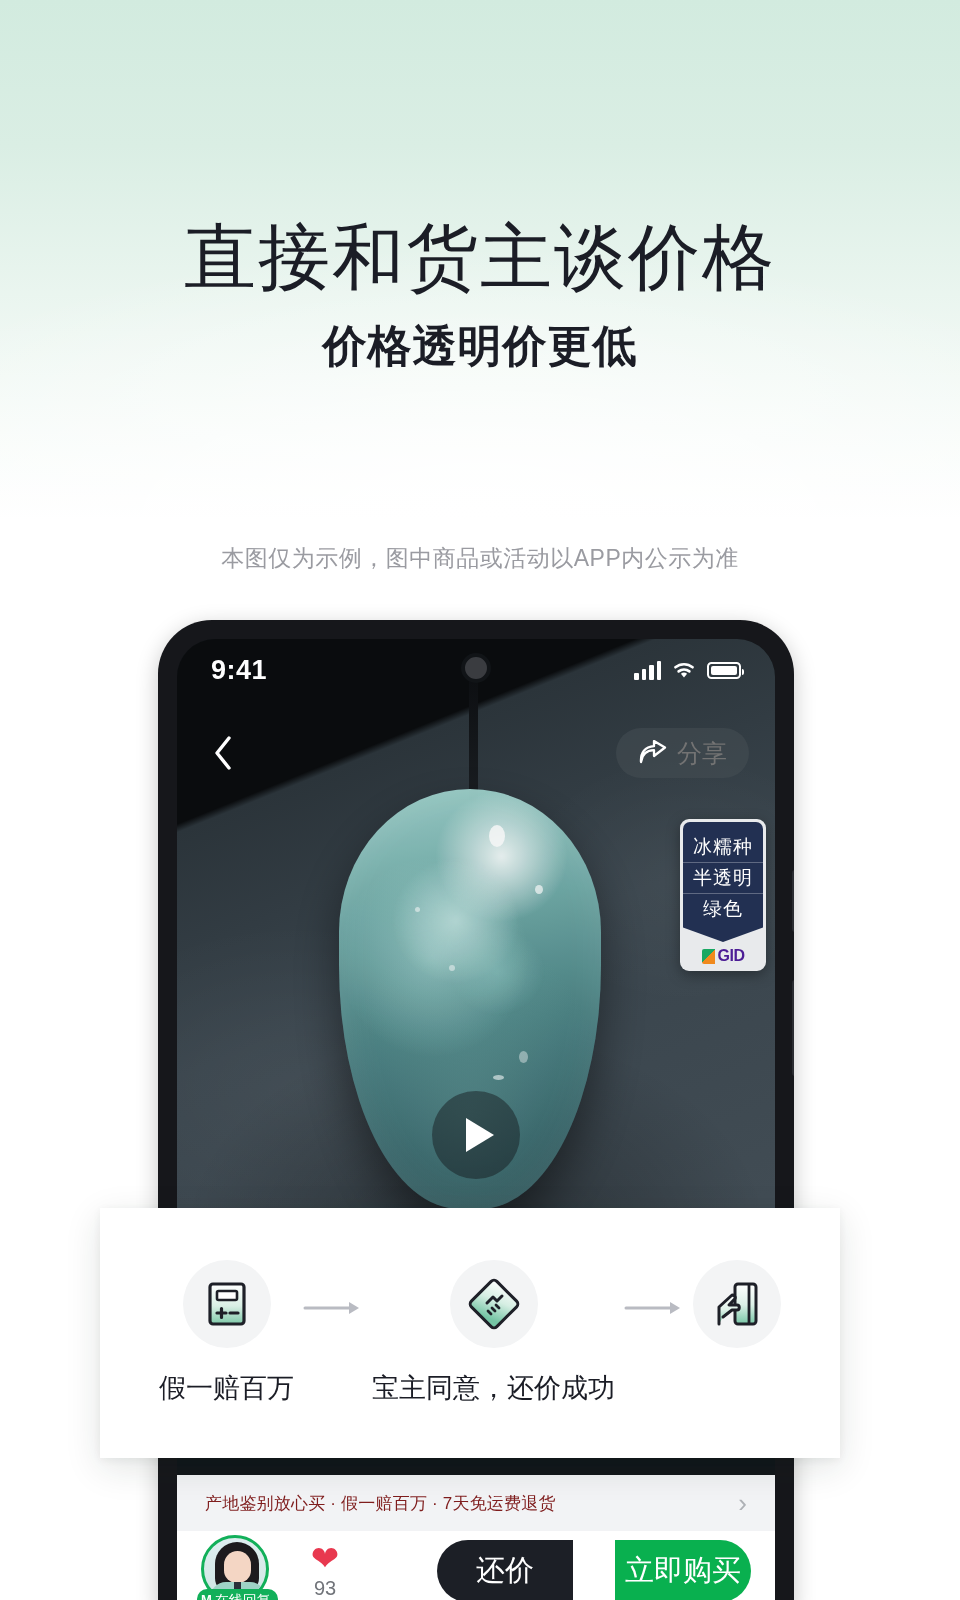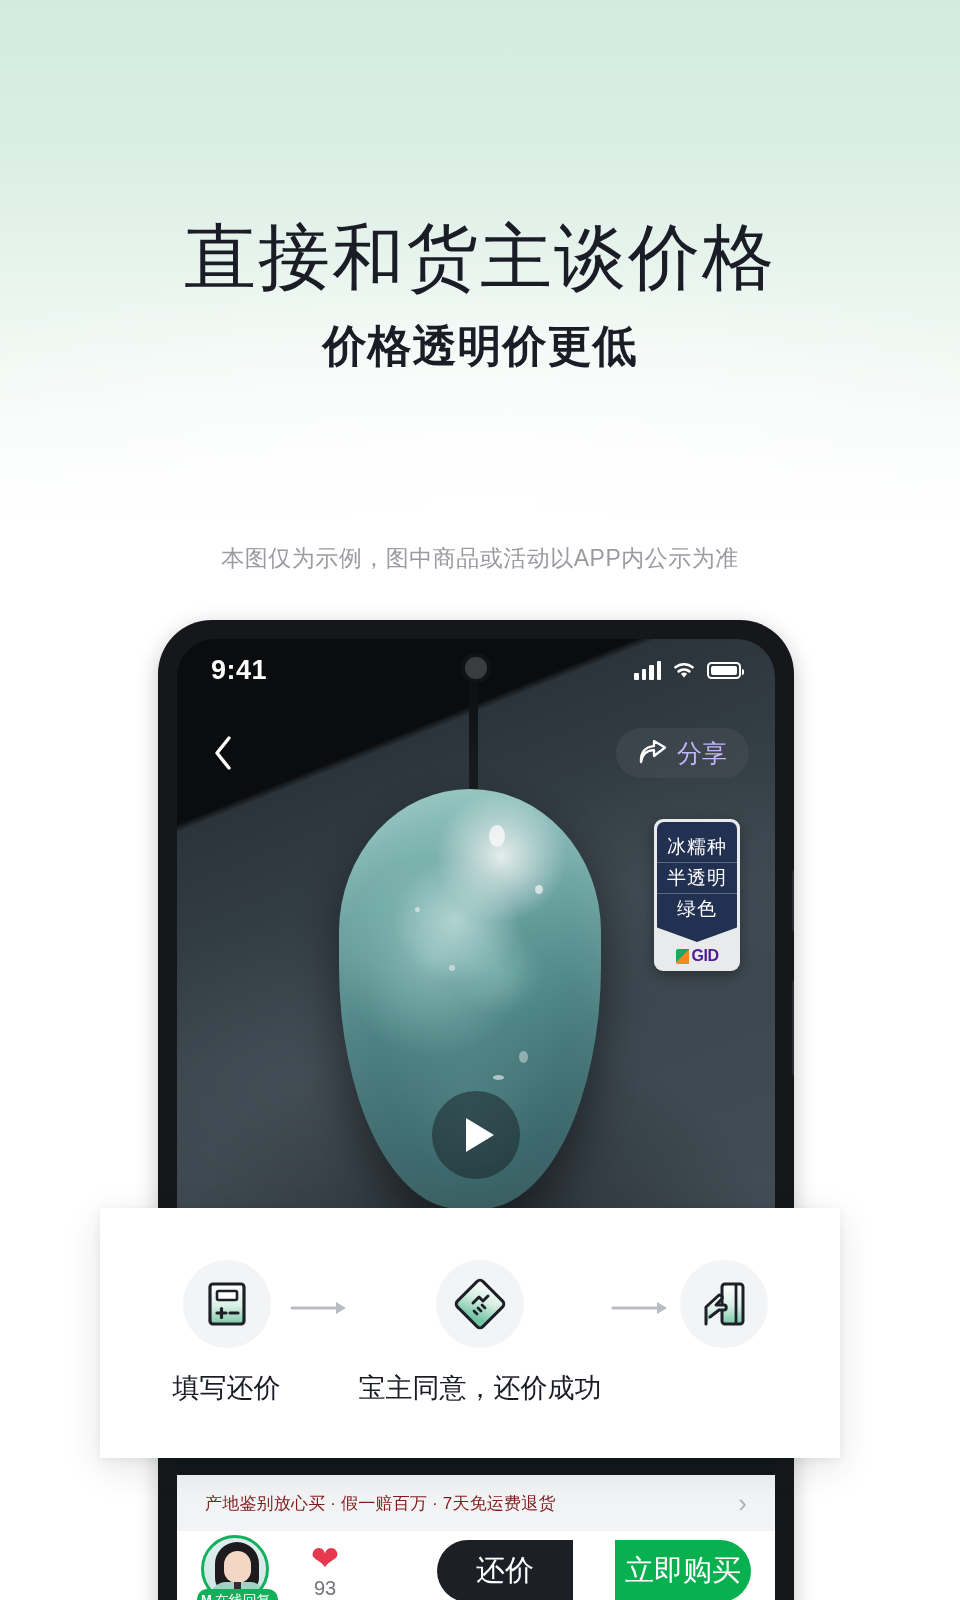--- a/index.html
+++ b/index.html
@@ -132,27 +132,27 @@
     padding:0 26px; z-index:6;
   }
   .back-btn{
     width:40px; height:44px; display:flex; align-items:center; justify-content:center;
     cursor:pointer;
   }
   .share-pill{
     display:flex; align-items:center; gap:9px;
     height:50px; padding:0 22px; border-radius:25px;
     background:rgba(70,78,84,0.55);
-    color:#c4b5fd; font-size:25px; font-weight:500;
+    color:#737373; font-size:25px; font-weight:500;
     cursor:pointer;
   }
 
   
   .gid-card{
-    position:absolute; right:35px; top:180px; width:86px; z-index:6;
+    position:absolute; right:9px; top:180px; width:86px; z-index:6;
     background:#e8eaec;
     border-radius:9px;
     padding:3px 3px 6px;
     box-shadow:0 4px 14px rgba(0,0,0,0.35);
   }
   .gid-inner{
     background:#223052;
     border-radius:7px 7px 9px 9px;
     clip-path:polygon(0 0,100% 0,100% 88%,50% 100%,0 88%);
     padding:10px 0 18px;
@@ -407,21 +407,21 @@
                 <stop offset="55%" stop-color="#d9efe5"></stop>
                 <stop offset="100%" stop-color="#7fc9a9"></stop>
             </linearGradient>
           </defs>
           <rect x="10" y="7" width="34" height="40" rx="3" fill="url(#gA)" stroke="#1e2028" stroke-width="3.2"></rect>
           <rect x="17" y="14" width="20" height="9" rx="1.5" fill="#ffffff" stroke="#1e2028" stroke-width="2.6"></rect>
           <path d="M17 36h9M21.5 31.5v9" stroke="#1e2028" stroke-width="3.2" stroke-linecap="round"></path>
           <path d="M30 36h8" stroke="#1e2028" stroke-width="3.2" stroke-linecap="round"></path>
         </svg>
       </div>
-      <div class="step-label">填写还价</div>
+      <div class="step-label">假一赔百万</div>
     </div>
 
     <div class="arrow">
       <svg width="60" height="16" viewBox="0 0 60 16">
         <path d="M2 8h48" stroke="#b9bbc2" stroke-width="3" stroke-linecap="round"></path>
         <path d="M46 2l10 6-10 6z" fill="#b9bbc2"></path>
       </svg>
     </div>
 
     <div class="step">

